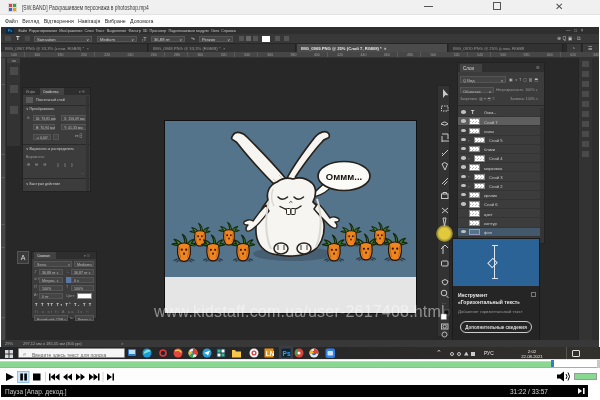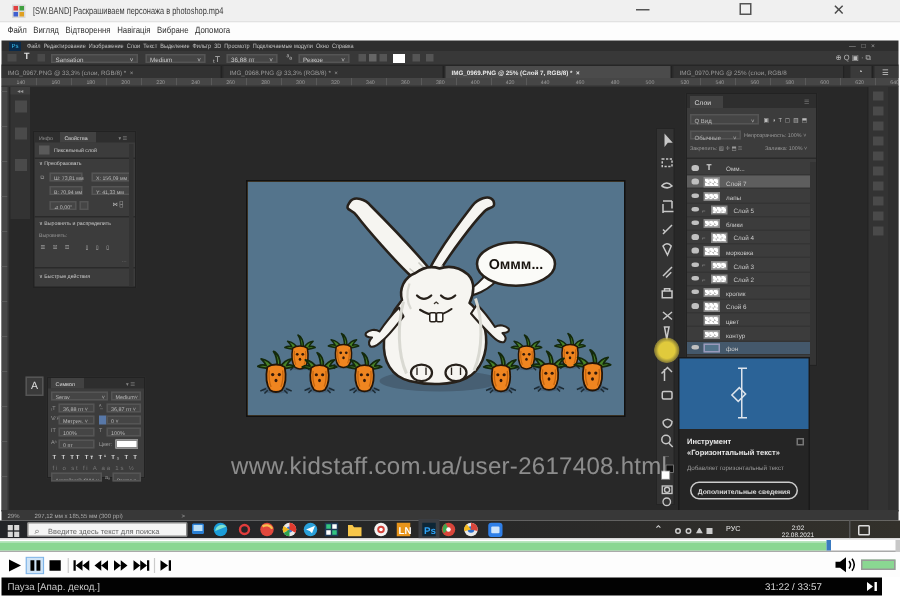--- a/index.html
+++ b/index.html
@@ -87,21 +87,21 @@
         <span class="a" style="left:545.9px;top:0.5px;font-size:3.5px;color:#9e9e9e">600</span>
         <span class="a" style="left:569.2px;top:0.5px;font-size:3.5px;color:#9e9e9e">620</span>
         <span class="a" style="left:592.5px;top:0.5px;font-size:3.5px;color:#9e9e9e">640</span>
       </div>
 </div>
 
 <div class="a" style="left:1px;top:57.5px;width:598px;height:283.5px;background:#282828;overflow:hidden">
 
   <div class="a" style="left:0;top:0;width:5px;height:283px;background:#464646;border-right:1px solid #333;background-image:repeating-linear-gradient(0deg,#5a5a5a 0,#5a5a5a 0.5px,transparent 0.5px,transparent 23.3px)"></div>
 
-  <div class="a" style="left:164px;top:63px;width:251px;height:156px;background:#a16207;outline:1px solid #111">
+  <div class="a" style="left:164px;top:63px;width:251px;height:192px;background:#e5e5e5;outline:1px solid #111">
     <svg width="251" height="156" viewBox="0 0 251 156">
       <rect width="251" height="156" fill="#54748c"></rect>
       <ellipse cx="128" cy="133" rx="40" ry="7" fill="#475f73"></ellipse>
       <path d="M162,58 C155,68 147,74 138,77 C150,78 163,72 169,62 Z" fill="#fbfbf8" stroke="#27211b" stroke-width="1.4"></path>
 
       <g stroke="#27211b" stroke-width="1.7" fill="#f6f5f1" stroke-linejoin="round">
         <path d="M110,64 C99,54 79,31 73,23 C70,18 64,20 68,14 C71,9 79,12 82,16 C92,26 112,47 122,59 Z"></path>
         <path d="M128,60 C135,48 151,27 157,21 C160,16 166,19 164,13 C161,8 153,12 150,16 C143,25 128,45 121,59 Z"></path>
       </g>
       <path d="M108,58 l6,5 M114,54 l5,5" stroke="#c9c9c2" stroke-width="1" fill="none"></path>

